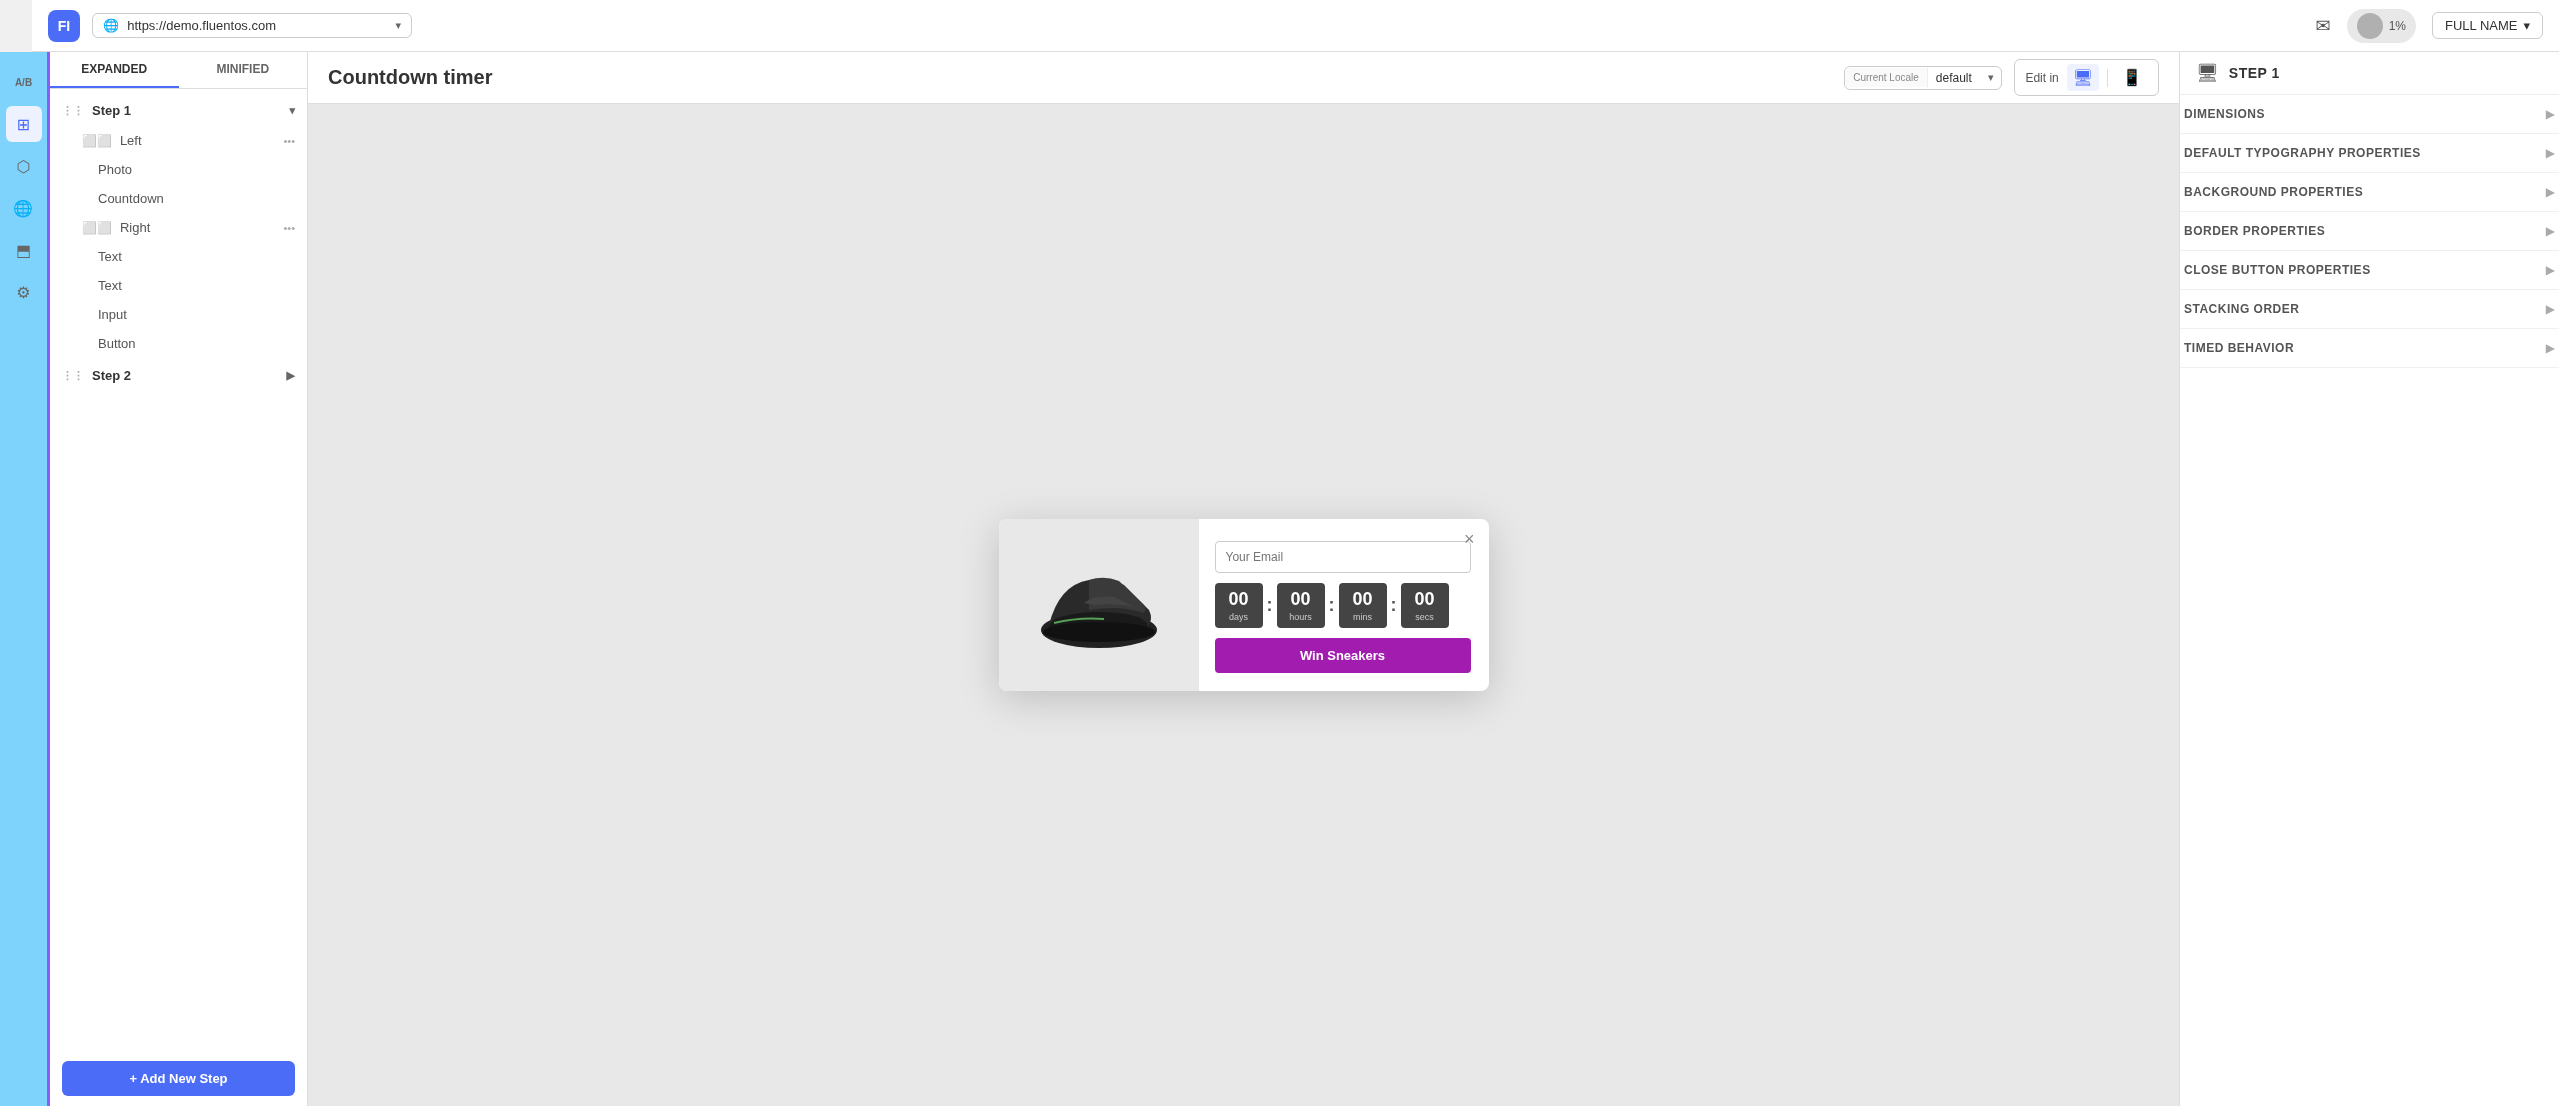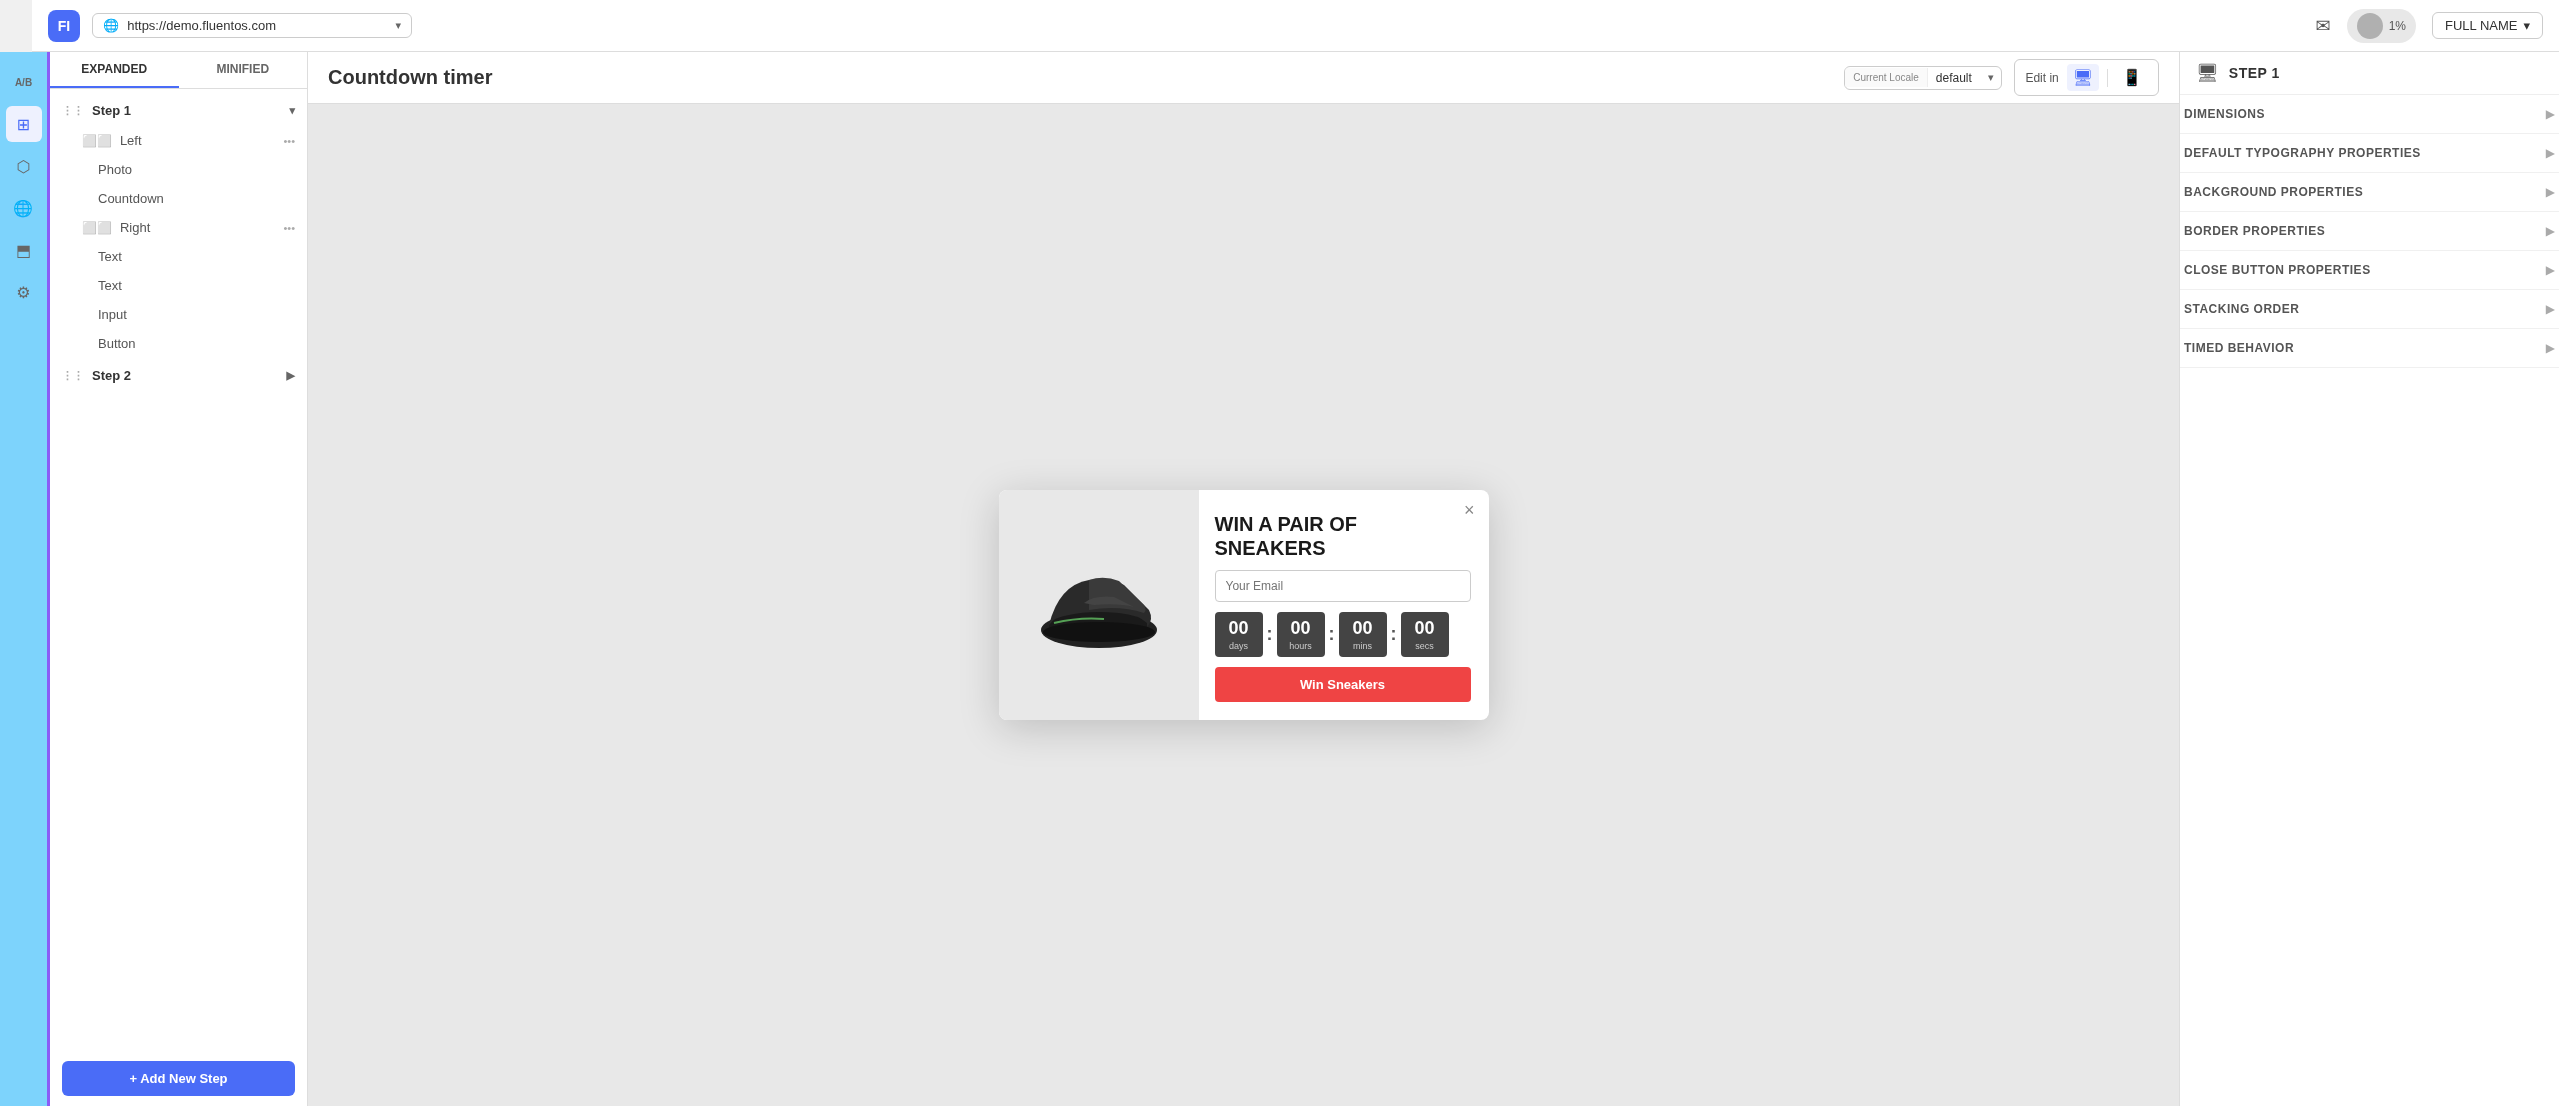--- a/index.html
+++ b/index.html
@@ -236,21 +236,21 @@
       padding: 6px 10px; min-width: 48px;
     }
     .countdown-number {
       font-size: 18px; font-weight: 700; display: block;
     }
     .countdown-label {
       font-size: 9px; color: #ccc; display: block; margin-top: 2px;
     }
     .countdown-sep { font-size: 18px; font-weight: bold; color: #555; }
     .win-btn {
-      background: #ef4444; color: #fff;
+      background: #a21caf; color: #fff;
       border: none; border-radius: 4px;
       padding: 10px 14px; font-size: 13px; font-weight: 600;
       cursor: pointer; width: 100%;
     }
 
     
     .props-panel {
       width: 380px;
       background: #fff;
       border-left: 1px solid #ddd;
@@ -442,21 +442,20 @@
               <path d="M55 58 Q65 50 85 52 L105 62 Q90 58 65 60 Z" fill="#444"></path>
 
               <ellipse cx="70" cy="87" rx="56" ry="10" fill="#111"></ellipse>
 
               <path d="M25 78 Q50 72 75 74" stroke="#6fdc6f" stroke-width="2" fill="none" opacity="0.7"></path>
             </svg>
           </div>
         </div>
 
         <div class="popup-right">
-          <div class="popup-title">WIN A PAIR OF SNEAKERS</div>
           <input class="popup-email-input" type="email" placeholder="Your Email" style="">
           <div class="countdown-row">
             <div class="countdown-unit">
               <span class="countdown-number">00</span>
               <span class="countdown-label">days</span>
             </div>
             <span class="countdown-sep">:</span>
             <div class="countdown-unit">
               <span class="countdown-number">00</span>
               <span class="countdown-label">hours</span>

